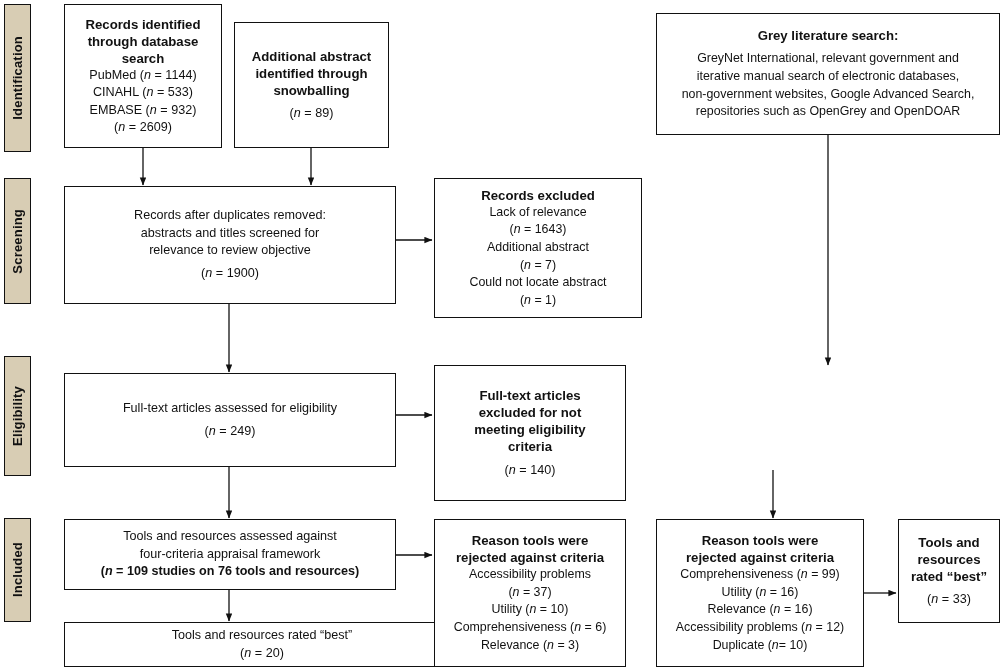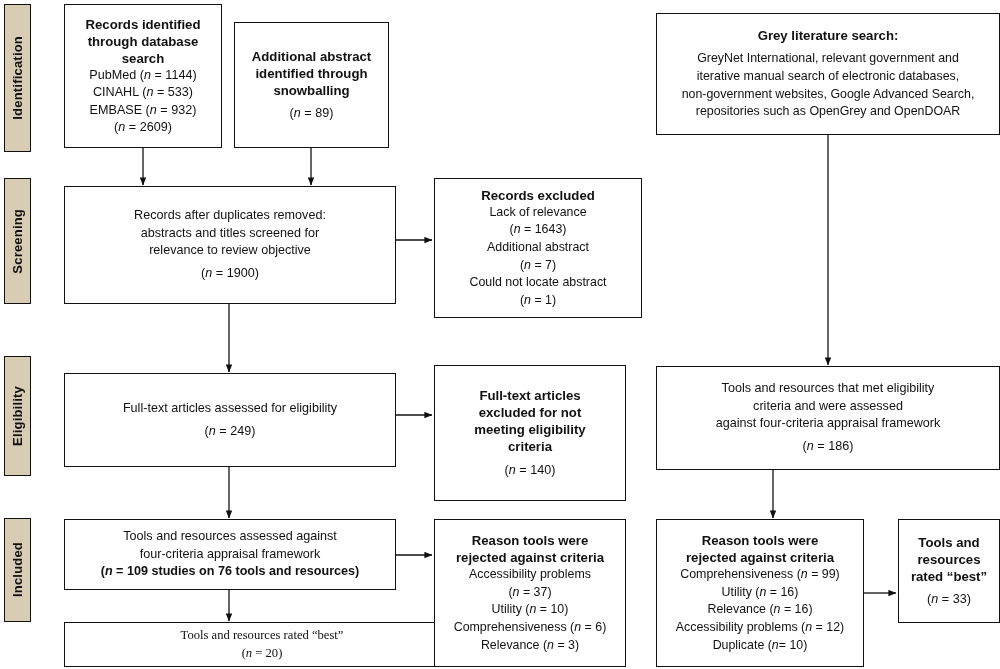--- a/index.html
+++ b/index.html
@@ -182,35 +182,28 @@
 
   <div class="node" style="left:434px; top:365px; width:192px; height:136px;">
     <div class="ttl">Full-text articles</div>
     <div class="ttl">excluded for not</div>
     <div class="ttl">meeting eligibility</div>
     <div class="ttl">criteria</div>
     <div class="gap"></div>
     <div class="ln">(<span class="it">n</span> = 140)</div>
   </div>
 
-  <div class="node" style="left:656px; top:366px; width:344px; height:104px;">
-    <div class="ln">Tools and resources that met eligibility</div>
-    <div class="ln">criteria and were assessed</div>
-    <div class="ln">against four-criteria appraisal framework</div>
-    <div class="gap"></div>
-    <div class="ln">(<span class="it">n</span> = 186)</div>
-  </div>
 
   <div class="node" style="left:64px; top:519px; width:332px; height:71px;">
     <div class="ln">Tools and resources assessed against</div>
     <div class="ln">four-criteria appraisal framework</div>
     <div class="ln" style="font-weight:bold;">(<span class="it">n</span> = 109 studies on 76 tools and resources)</div>
   </div>
 
-  <div class="node" style="left:64px; top:622px; width:396px; height:45px;font-family:Liberation Serif, serif;">
+  <div class="node" style="left:64px; top:622px; width:396px; height:45px;">
     <div class="ln">Tools and resources rated “best”</div>
     <div class="ln">(<span class="it">n</span> = 20)</div>
   </div>
 
   <div class="node" style="left:434px; top:519px; width:192px; height:148px;">
     <div class="ttl">Reason tools were</div>
     <div class="ttl">rejected against criteria</div>
     <div class="gap"></div>
     <div class="sub">Accessibility problems</div>
     <div class="sub">(<span class="it">n</span> = 37)</div>

